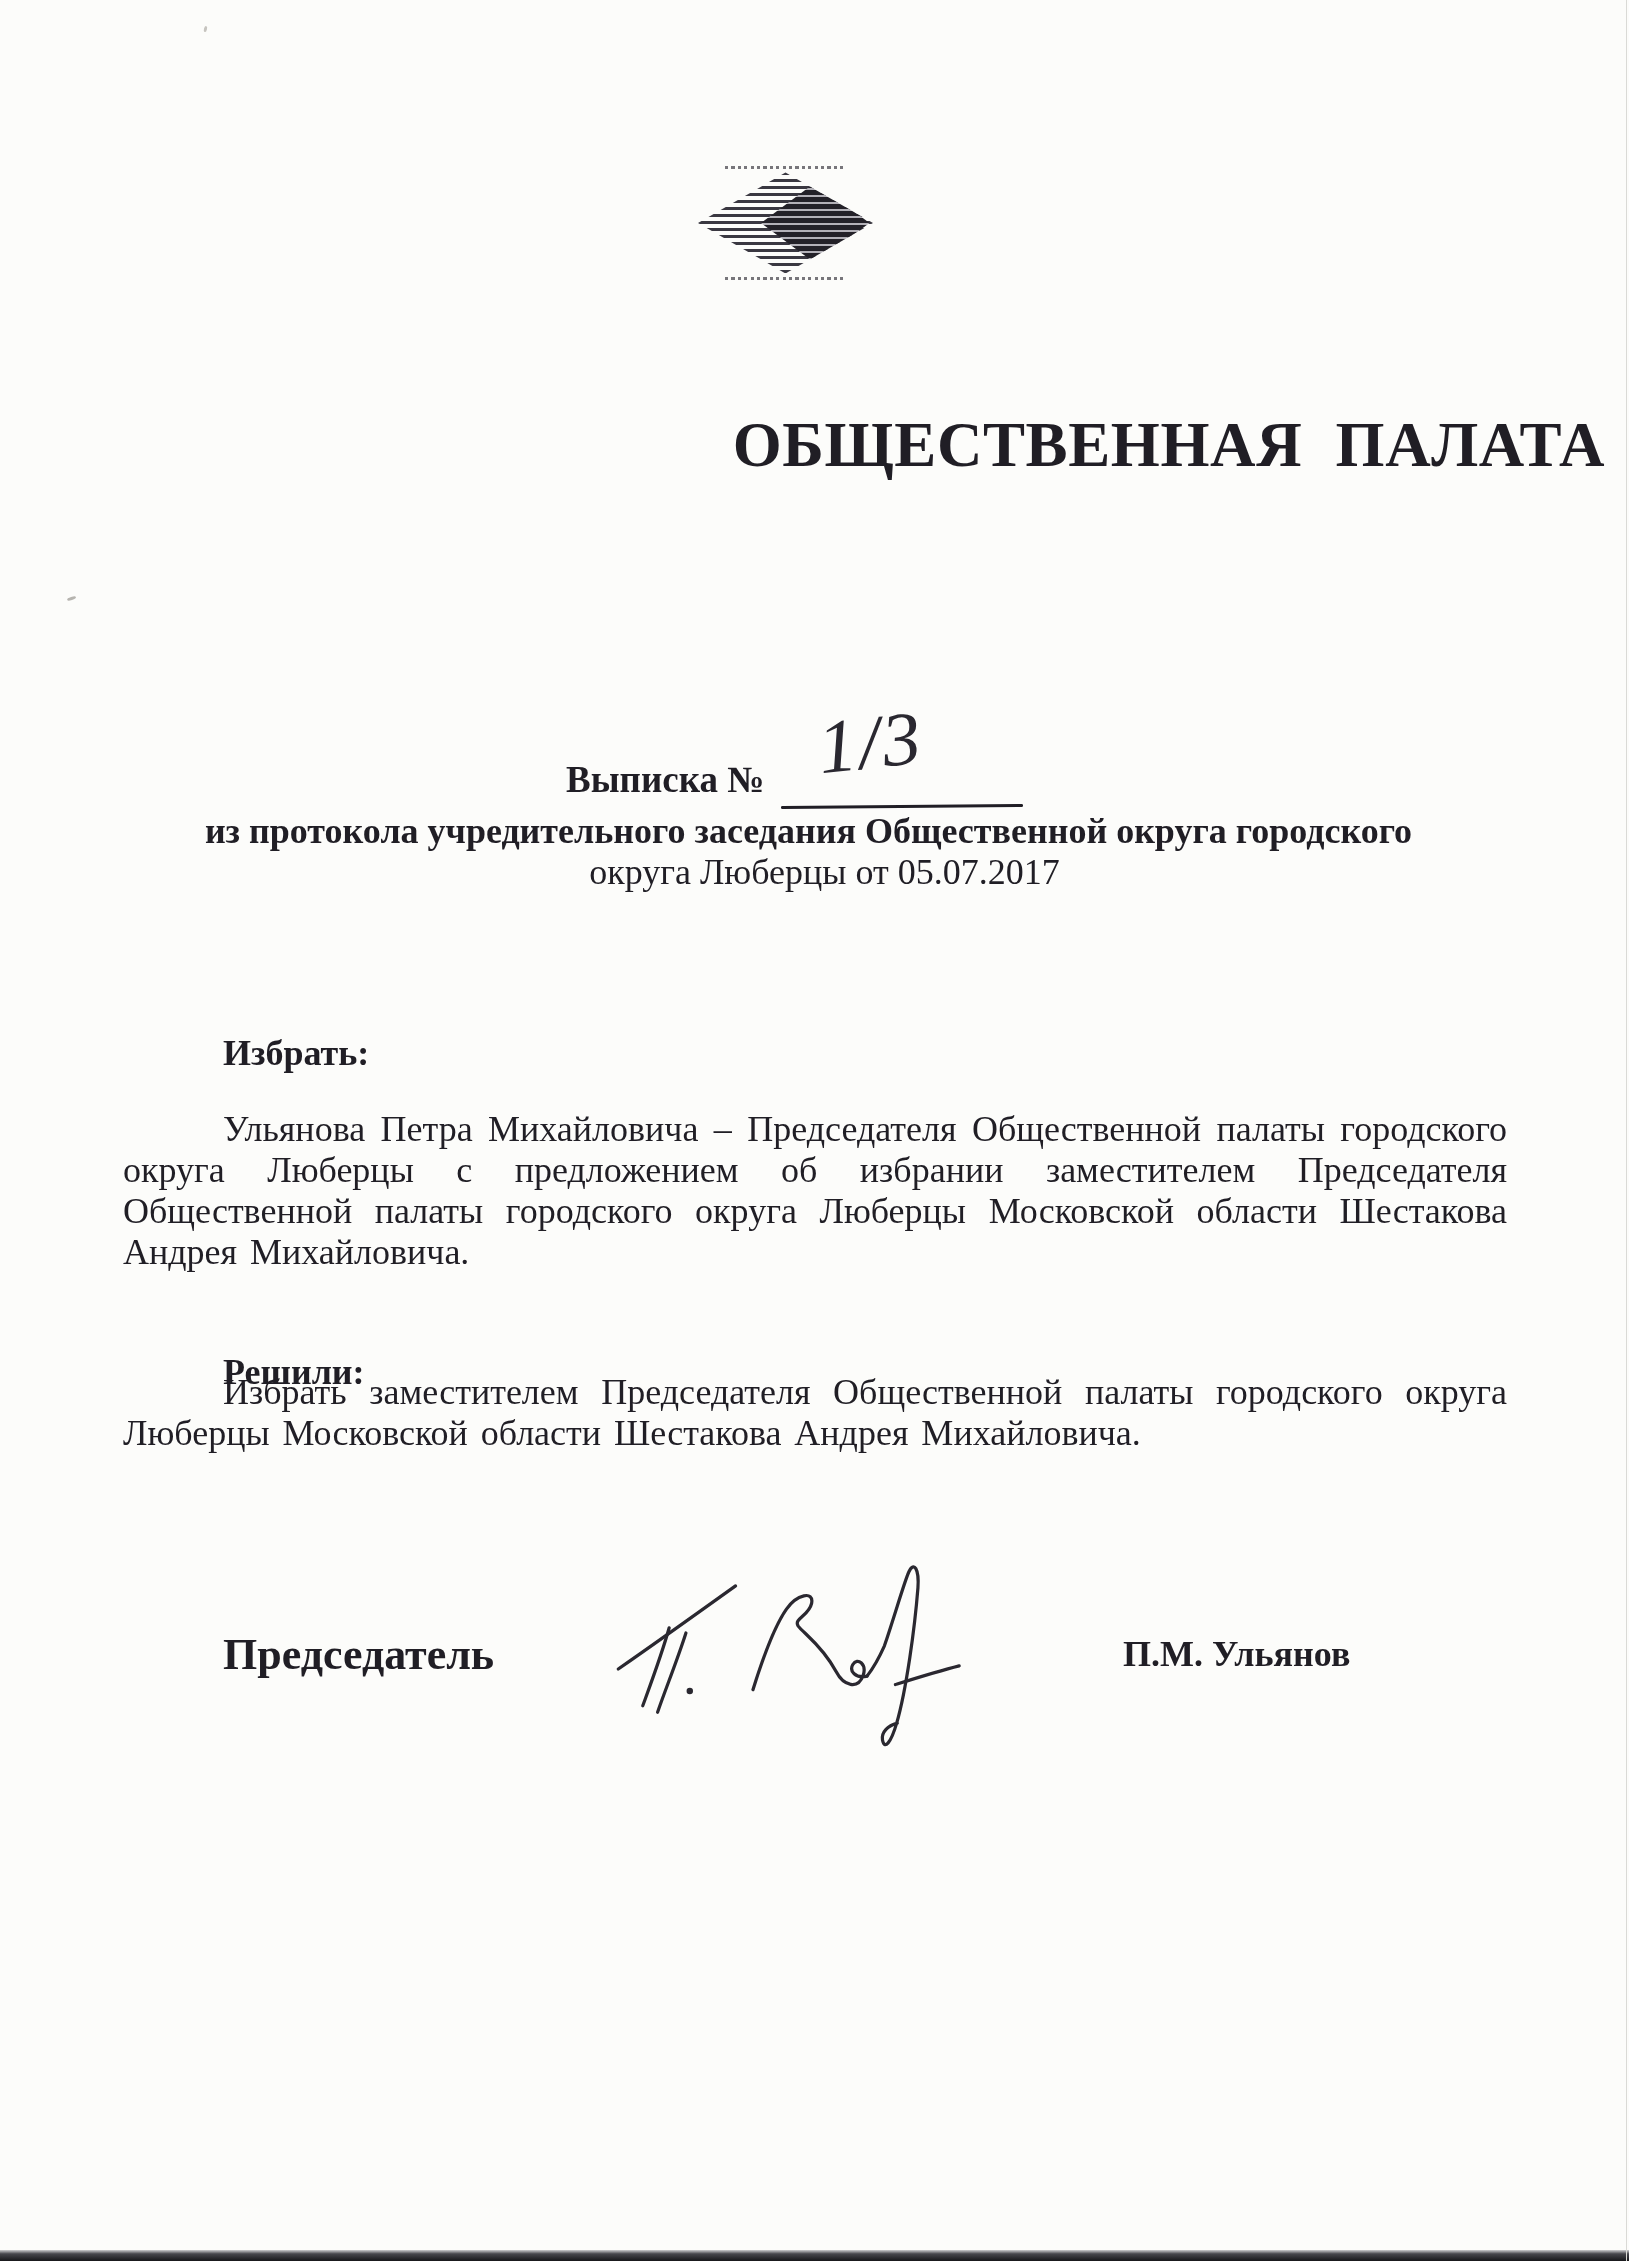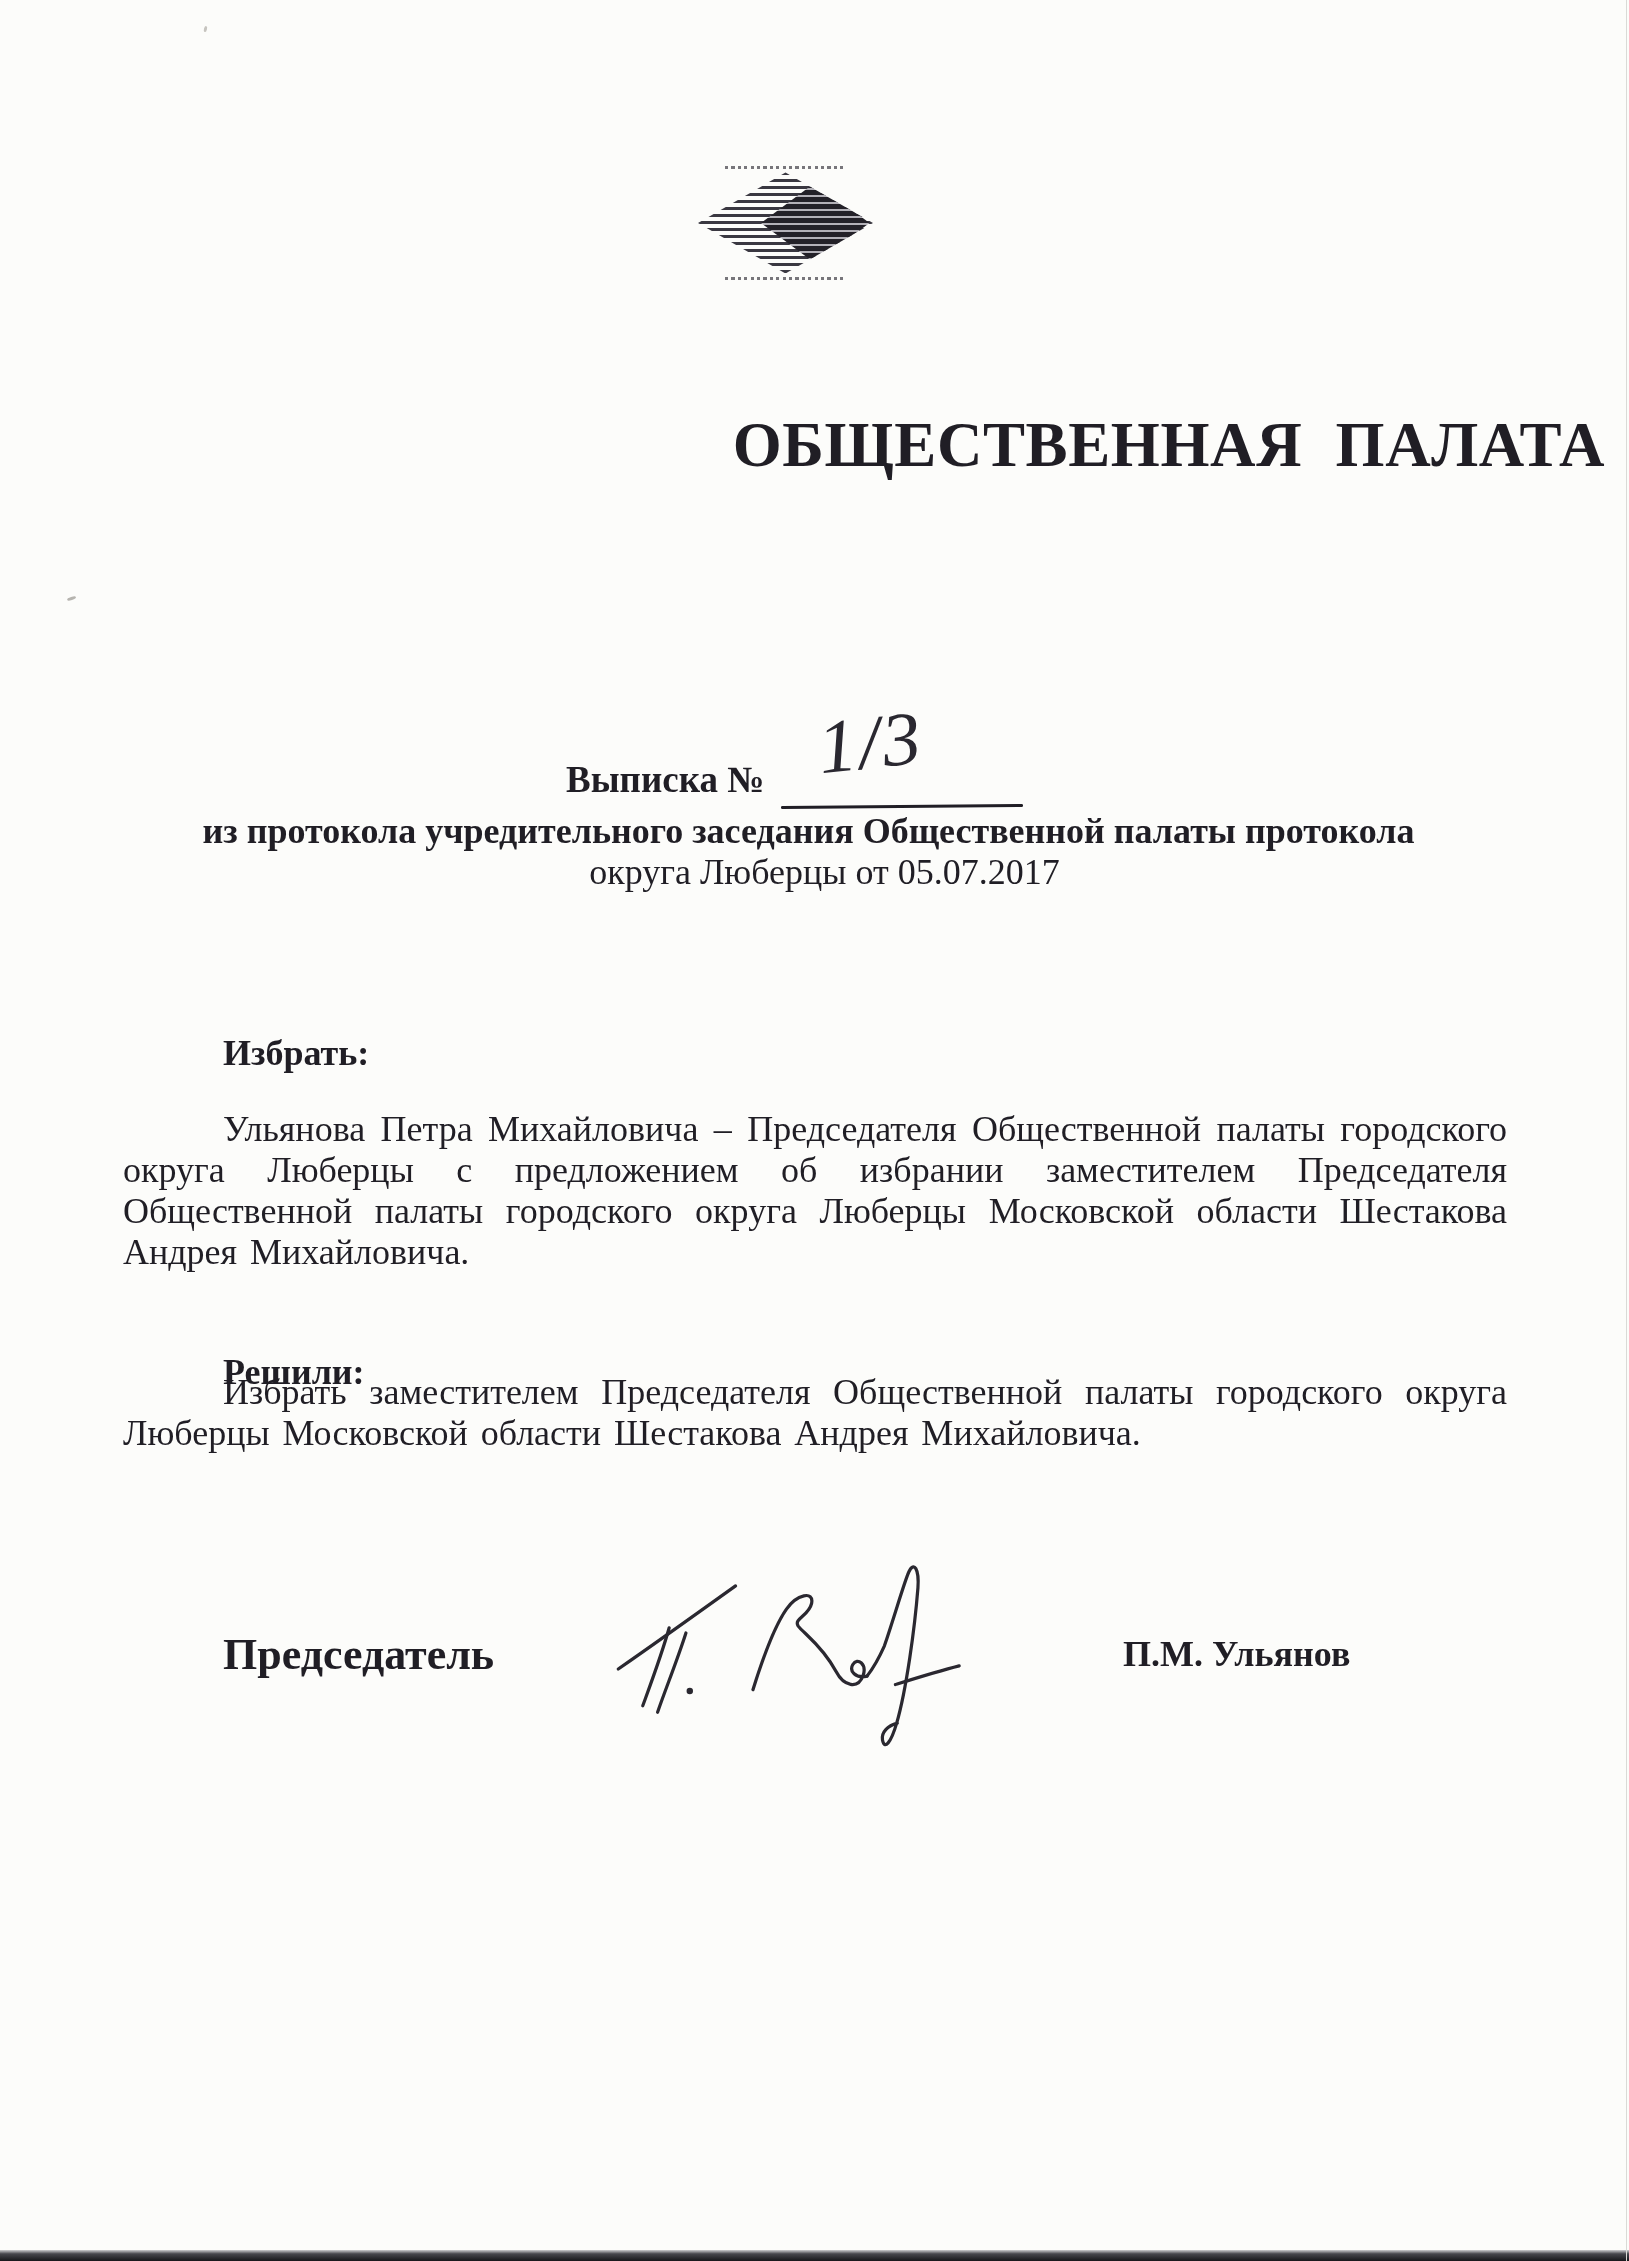--- a/index.html
+++ b/index.html
@@ -126,21 +126,21 @@
     <div class="logo-micro bottom"></div>
   </div>
 
   <div class="org-name">ОБЩЕСТВЕННАЯ ПАЛАТА</div>
 
 
   <div class="extract-label">Выписка №</div>
   <div class="extract-number">1/3</div>
   <div class="extract-underline"></div>
 
-  <div class="extract-desc1">из протокола учредительного заседания Общественной палаты протокола</div>
+  <div class="extract-desc1">из протокола учредительного заседания Общественной округа городского</div>
   <div class="extract-desc2">округа Люберцы от 05.07.2017</div>
 
   <div class="sec-heading heading-heard">Избрать:</div>
   <p class="sec-body body-heard">Ульянова Петра Михайловича – Председателя Общественной палаты городского округа Люберцы с предложением об избрании заместителем Председателя Общественной палаты городского округа Люберцы Московской области Шестакова Андрея Михайловича.</p>
 
   <div class="sec-heading heading-resolved">Решили:</div>
   <p class="sec-body body-resolved">Избрать заместителем Председателя Общественной палаты городского округа Люберцы Московской области Шестакова Андрея Михайловича.</p>
 
   <div class="sign-role">Председатель</div>
 

